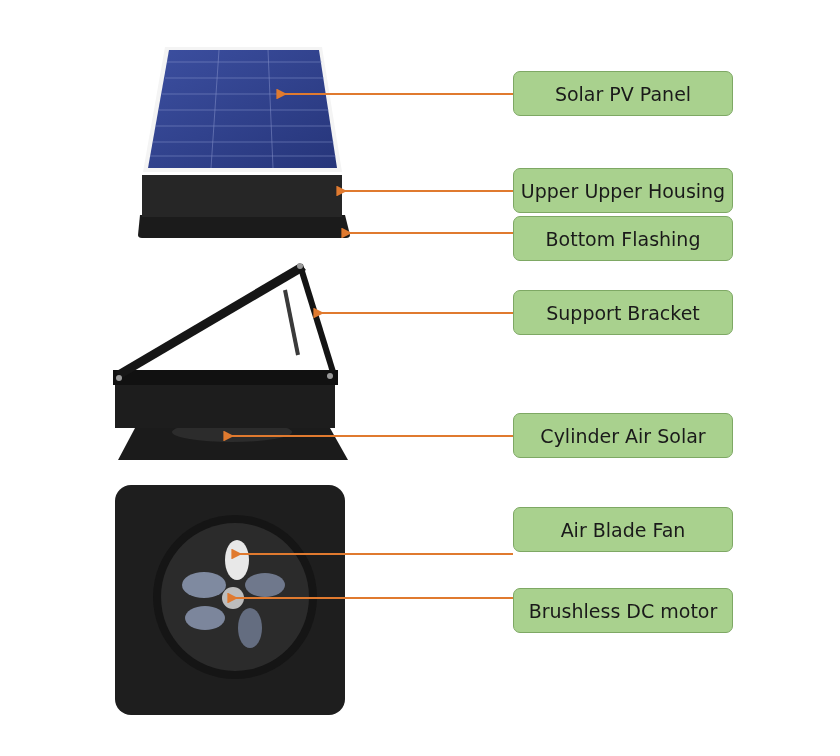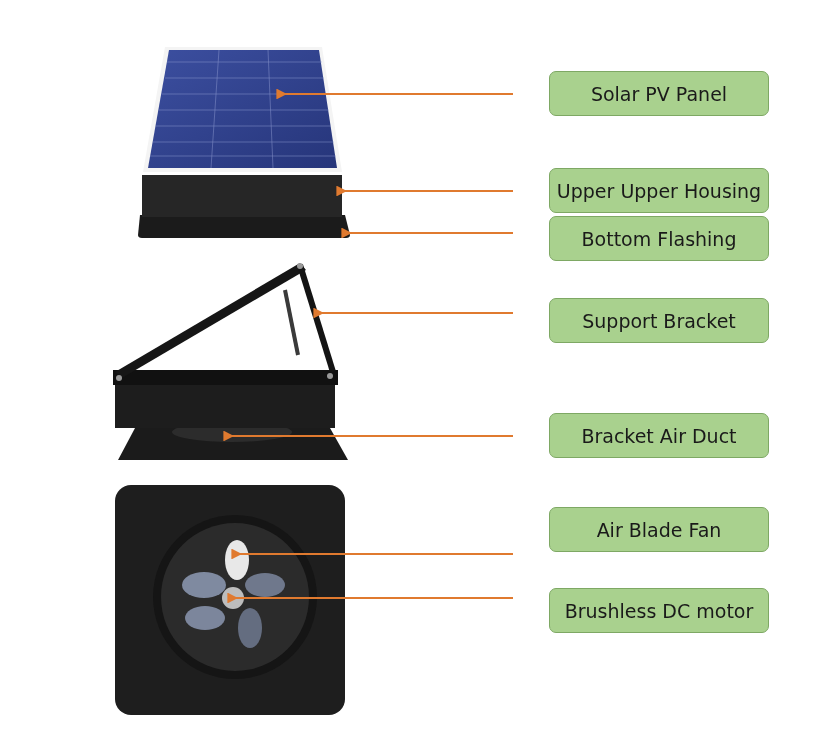--- a/index.html
+++ b/index.html
@@ -1,18 +1,18 @@
 <!DOCTYPE html>
 <html><head>
 <meta charset="utf-8">
 <style>
   html,body{margin:0;padding:0;background:#ffffff;}
   body{width:840px;height:756px;position:relative;overflow:hidden;font-family:"DejaVu Sans","Liberation Sans",sans-serif;}
   .label{position:absolute;left:513px;width:220px;height:45px;background:#a9d18e;border:1px solid #7ea864;border-radius:7px;
-    display:flex;align-items:center;justify-content:center;font-size:19px;color:#1a1a1a;box-sizing:border-box;white-space:nowrap;margin-left:36px;}
+    display:flex;align-items:center;justify-content:center;font-size:19px;color:#1a1a1a;box-sizing:border-box;white-space:nowrap;}
   svg.art{position:absolute;left:0;top:0;}
 </style>
 </head>
 <body>
 
 <svg class="art" width="840" height="756" viewBox="0 0 840 756">
   <defs>
     <marker id="arr" viewBox="0 0 10 10" refX="2" refY="5" markerWidth="6" markerHeight="6" orient="auto">
       <path d="M10,0 L0,5 L10,10 z" fill="#e07a2f"></path>
     </marker>
@@ -72,16 +72,16 @@
     <line x1="513" y1="313" x2="322" y2="313" marker-end="url(#arr)"></line>
     <line x1="513" y1="436" x2="232" y2="436" marker-end="url(#arr)"></line>
     <line x1="513" y1="554" x2="240" y2="554" marker-end="url(#arr)"></line>
     <line x1="513" y1="598" x2="236" y2="598" marker-end="url(#arr)"></line>
   </g>
 </svg>
 
 <div class="label" style="top:71px">Solar PV Panel</div>
 <div class="label" style="top:168px">Upper Upper Housing</div>
 <div class="label" style="top:216px">Bottom Flashing</div>
-<div class="label" style="top:298px">Support Bracket</div>
-<div class="label" style="top:413px">Bracket Air Duct</div>
+<div class="label" style="top:290px">Support Bracket</div>
+<div class="label" style="top:413px">Cylinder Air Solar</div>
 <div class="label" style="top:507px">Air Blade Fan</div>
 <div class="label" style="top:588px">Brushless DC motor</div>
 
 </body></html>

